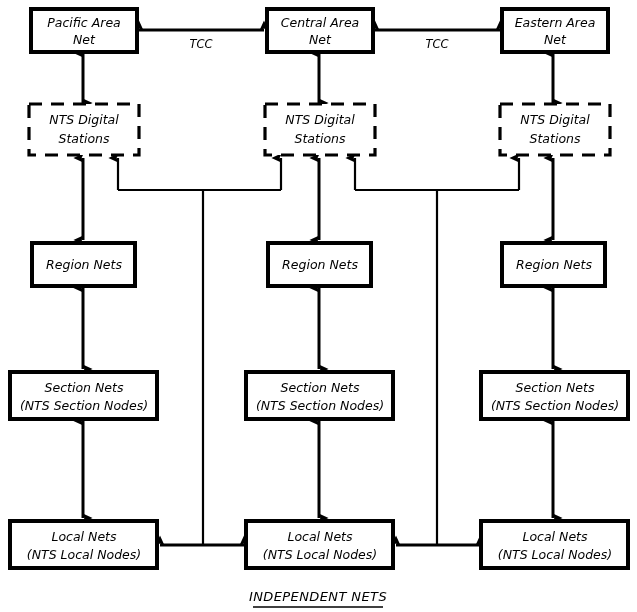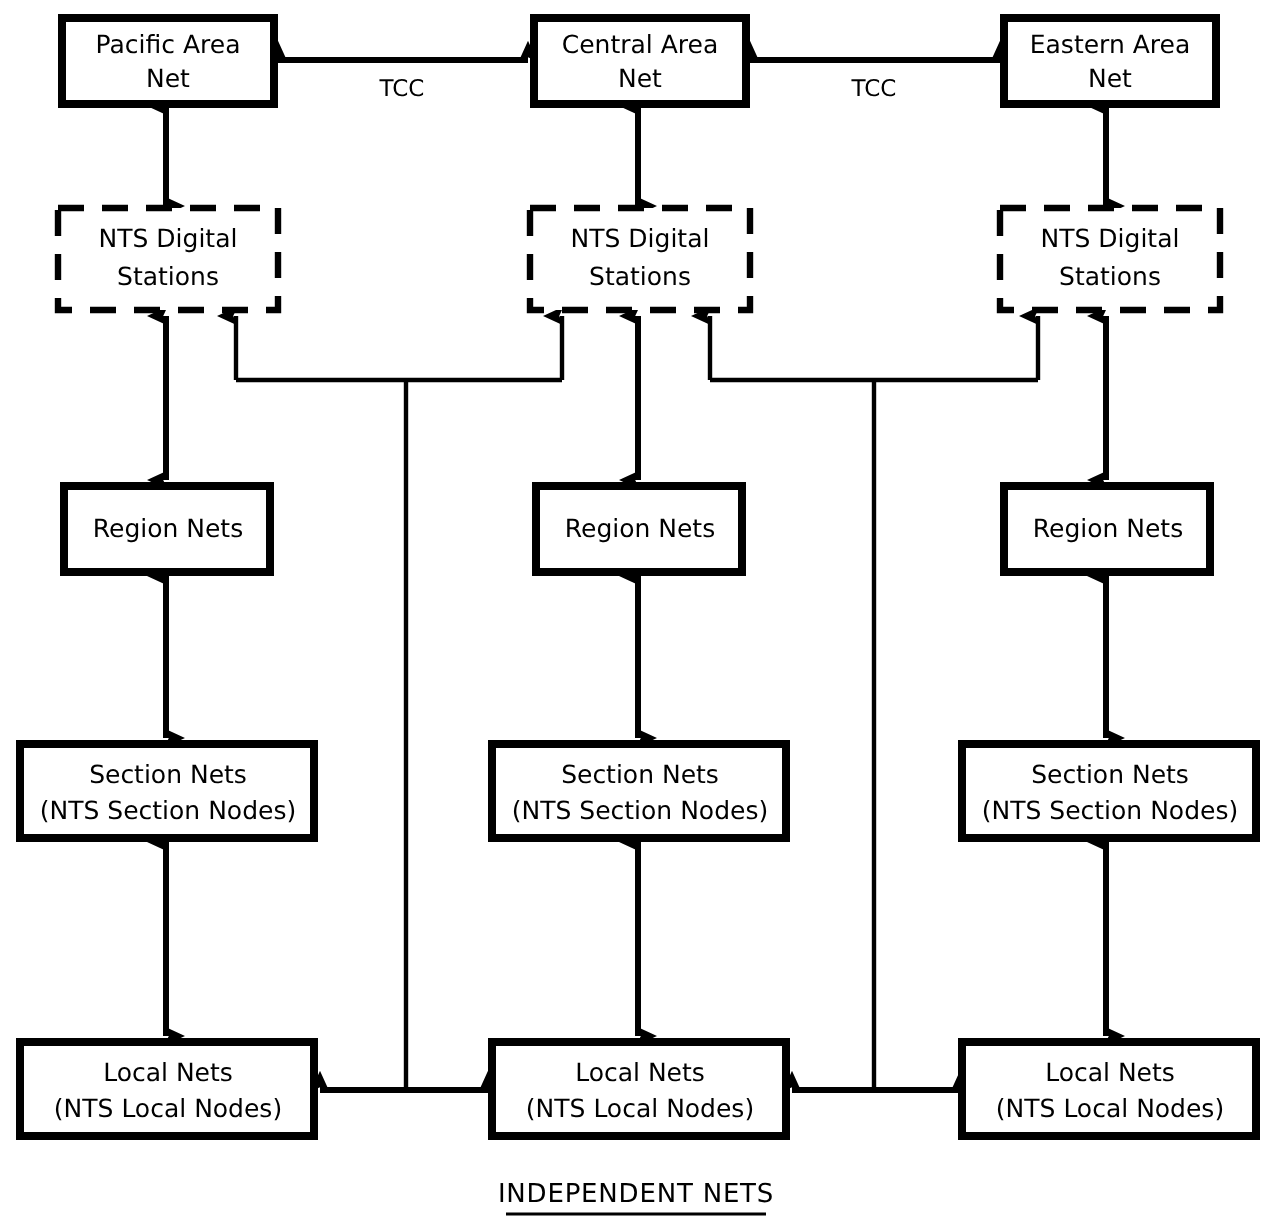--- a/index.html
+++ b/index.html
@@ -9,20 +9,21 @@
   }
   body {
     font-family: "DejaVu Sans", sans-serif;
   }
   #diagram-root {
     position: relative;
     width: 637px;
     height: 612px;
     background: #ffffff;
     overflow: hidden;
+    font-style: italic;
   }
   svg#netdiagram {
     display: block;
     width: 637px;
     height: 612px;
   }
   .box-solid {
     fill: #ffffff;
     stroke: #000000;
     stroke-width: 4;

